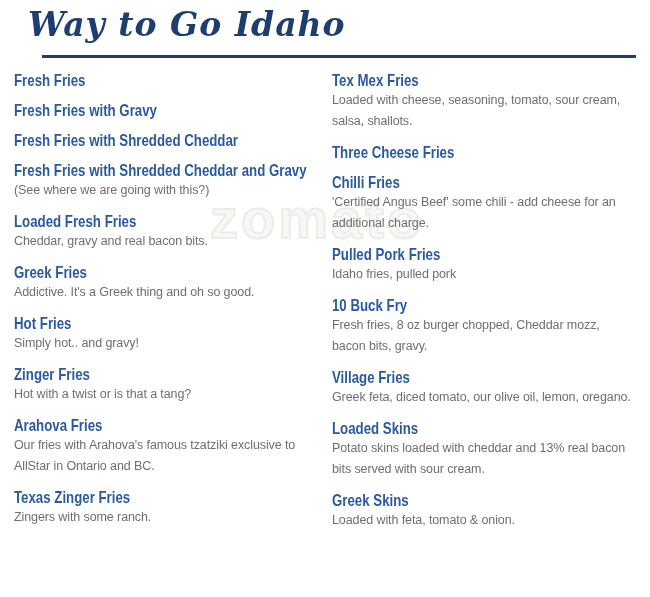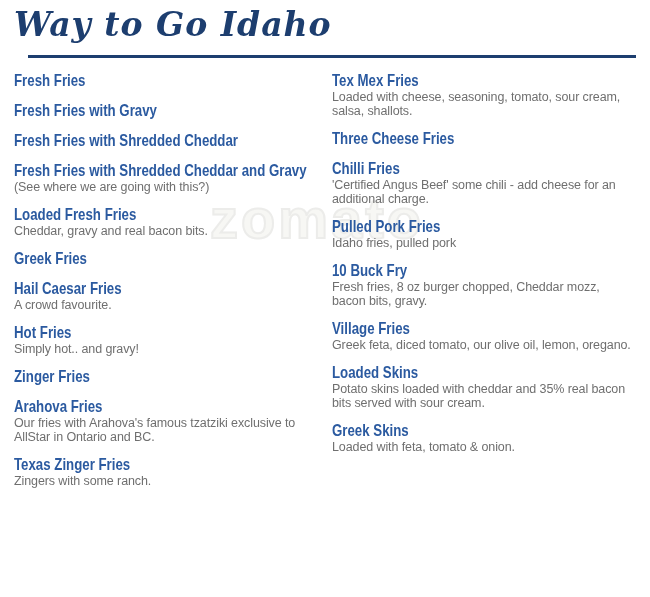--- a/index.html
+++ b/index.html
@@ -11,21 +11,21 @@
   * { box-sizing: border-box; }
   html, body { margin: 0; padding: 0; background: #fff; }
   .page {
     position: relative;
     width: 650px;
     height: 597px;
     background: #fff;
     overflow: hidden;
     font-family: "Liberation Sans", sans-serif;
   }
-  .header { padding: 4px 0 0 14px; position: relative; z-index: 2; }
+  .header { padding: 4px 0 0 14px; position: relative; z-index: 2; margin-left: 14px; }
   .script-title {
     margin: 0;
     font-family: "DejaVu Serif", serif;
     font-style: italic;
     font-weight: 700;
     font-size: 33px;
     line-height: 42px;
     color: var(--navy, #1d3e6f);
     letter-spacing: 1px;
   }
@@ -64,21 +64,21 @@
     line-height: 19px;
     font-weight: 700;
     color: var(--item-blue, #2b5aa0);
     white-space: nowrap;
     transform: scaleX(0.78);
     transform-origin: 0 50%;
   }
   .item-desc {
     margin: 0;
     font-size: 12.5px;
-    line-height: 14px;
+    line-height: 21px;
     letter-spacing: -0.1px;
     color: var(--desc-gray, #6f6f6f);
   }
 </style>
 </head>
 <body>
 
 <div class="page">
   <div class="header">
     <h1 class="script-title">Way to Go Idaho</h1>
@@ -101,31 +101,29 @@
         <div class="item">
           <h3 class="item-name">Fresh Fries with Shredded Cheddar and Gravy</h3>
           <p class="item-desc">(See where we are going with this?)</p>
         </div>
         <div class="item">
           <h3 class="item-name">Loaded Fresh Fries</h3>
           <p class="item-desc">Cheddar, gravy and real bacon bits.</p>
         </div>
         <div class="item">
           <h3 class="item-name">Greek Fries</h3>
-        </div>
-        <div class="item">
-          <h3 class="item-name">Hail Caesar Fries</h3>
-          <p class="item-desc">A crowd favourite.</p>
+          <p class="item-desc">Addictive. It's a Greek thing and oh so good.</p>
         </div>
         <div class="item">
           <h3 class="item-name">Hot Fries</h3>
           <p class="item-desc">Simply hot.. and gravy!</p>
         </div>
         <div class="item">
           <h3 class="item-name">Zinger Fries</h3>
+          <p class="item-desc">Hot with a twist or is that a tang?</p>
         </div>
         <div class="item">
           <h3 class="item-name">Arahova Fries</h3>
           <p class="item-desc">Our fries with Arahova's famous tzatziki exclusive to AllStar in Ontario and BC.</p>
         </div>
         <div class="item">
           <h3 class="item-name">Texas Zinger Fries</h3>
           <p class="item-desc">Zingers with some ranch.</p>
         </div>
       </section>
@@ -148,21 +146,21 @@
         <div class="item">
           <h3 class="item-name">10 Buck Fry</h3>
           <p class="item-desc">Fresh fries, 8 oz burger chopped, Cheddar mozz, bacon bits, gravy.</p>
         </div>
         <div class="item">
           <h3 class="item-name">Village Fries</h3>
           <p class="item-desc">Greek feta, diced tomato, our olive oil, lemon, oregano.</p>
         </div>
         <div class="item">
           <h3 class="item-name">Loaded Skins</h3>
-          <p class="item-desc">Potato skins loaded with cheddar and 35% real bacon bits served with sour cream.</p>
+          <p class="item-desc">Potato skins loaded with cheddar and 13% real bacon bits served with sour cream.</p>
         </div>
         <div class="item">
           <h3 class="item-name">Greek Skins</h3>
           <p class="item-desc">Loaded with feta, tomato &amp; onion.</p>
         </div>
       </section>
   </div>
 </div>
 
 </body></html>

